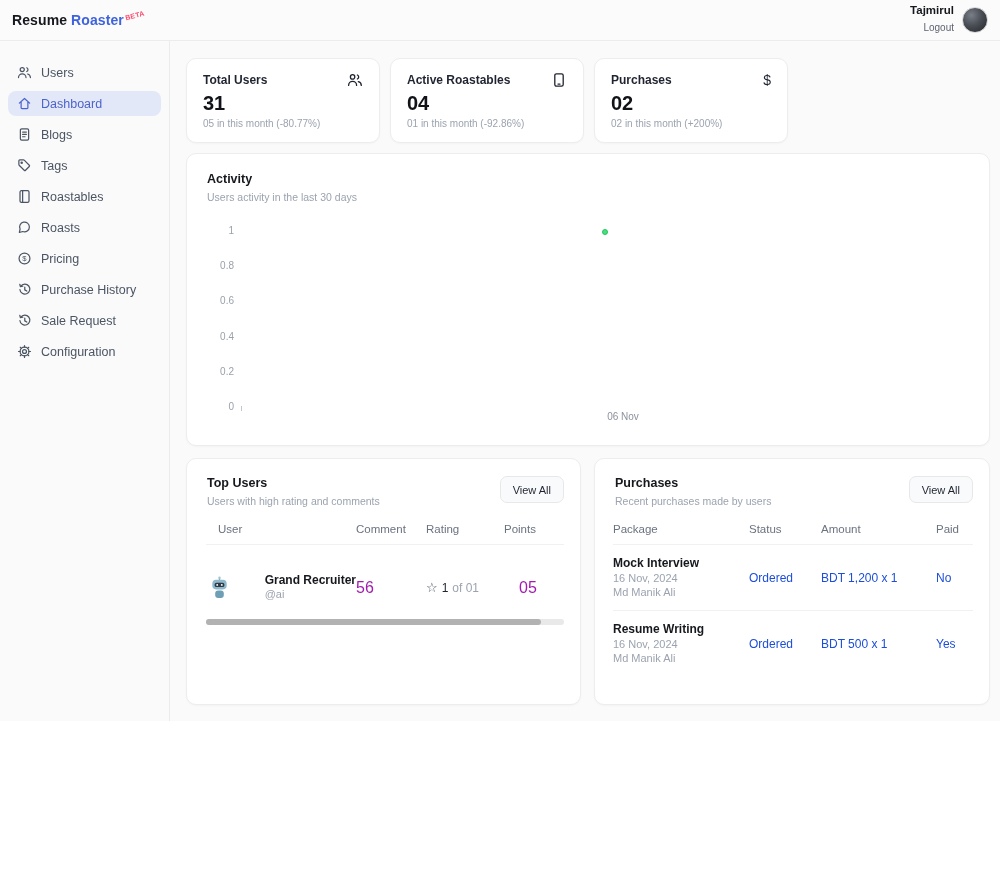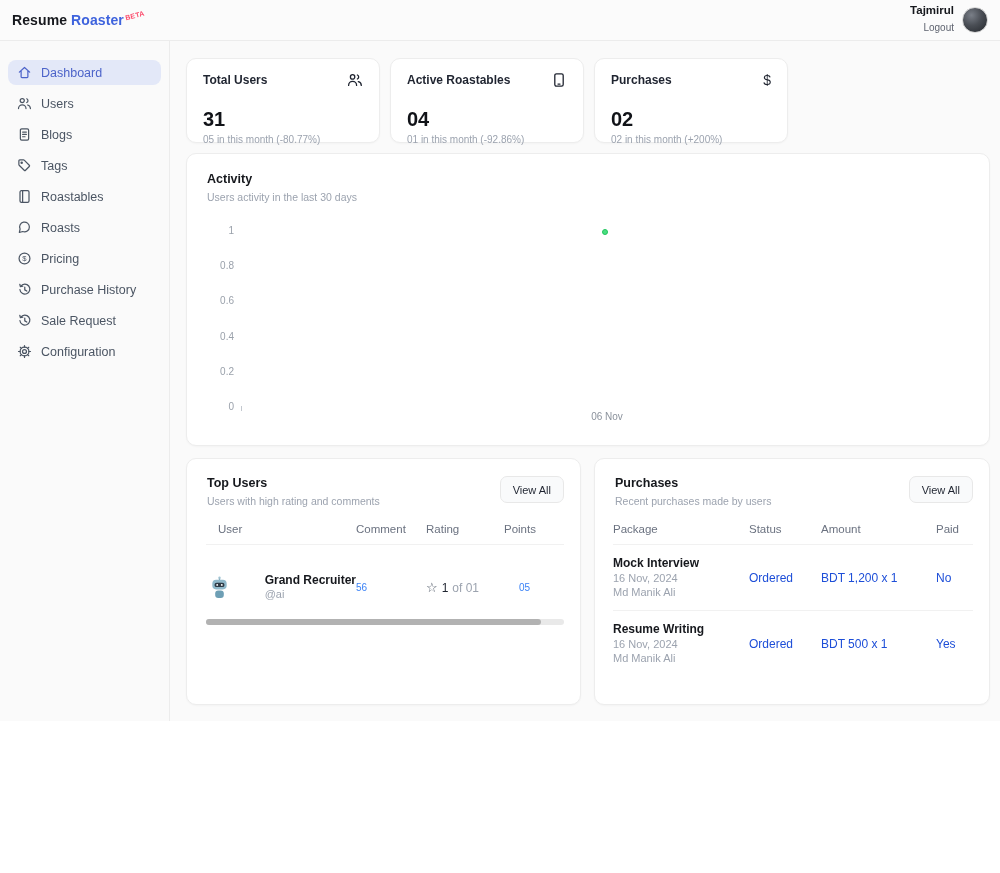--- a/index.html
+++ b/index.html
@@ -45,32 +45,32 @@
 
   
   .stats-row { display:flex; gap:10px; margin-bottom:10px; }
   .stat-card { width:194px; height:85px; padding:13px 16px; }
   .stat-top { display:flex; justify-content:space-between; align-items:center; }
   .stat-title { font-size:12px; font-weight:600; color:#1f2430; }
   .stat-icon { color:#1f2430; display:flex; }
   .stat-icon svg { width:16px; height:16px; stroke:currentColor; fill:none;
                    stroke-width:1.3; stroke-linecap:round; stroke-linejoin:round; }
   .stat-icon .dollar-glyph { font-size:14px; font-weight:500; line-height:16px; }
-  .stat-value { font-size:20px; font-weight:700; color:#111318; margin-top:20px; }
+  .stat-value { font-size:20px; font-weight:700; color:#111318; margin-top:4px; }
   .stat-caption { font-size:10px; color:#9ca3af; margin-top:3px; }
 
   
   .activity-card { position:relative; height:293px; margin-bottom:12px; padding:18px 20px; }
   .card-title { font-size:12.5px; font-weight:700; color:#16181d; }
   .card-subtitle { font-size:10.5px; color:#9ca3af; margin-top:5px; }
   .ytick { position:absolute; left:0; width:47px; text-align:right; font-size:10px; color:#9aa1ab; }
   .xtick-mark { position:absolute; left:54px; top:252px; width:1px; height:5px; background:#c3c8cf; }
   .chart-dot { position:absolute; left:415px; top:75px; width:6px; height:6px; border-radius:50%;
                background:#4ade80; border:1px solid #22c55e; }
-  .xtick-label { position:absolute; left:390px; top:257px; width:60px; text-align:center;
+  .xtick-label { position:absolute; left:406px; top:257px; width:60px; text-align:center;
                  font-size:10px; color:#8b929c; }
 
   
   .bottom-row { display:flex; gap:13px; }
   .bottom-card { height:247px; overflow:hidden; }
   .top-users-card { width:395px; flex:none; }
   .purchases-card { flex:1; }
   .bc-head { display:flex; justify-content:space-between; align-items:flex-start;
              padding:17px 16px 0 20px; }
   .view-all-btn { height:27px; padding:0 12px; font-size:11px; font-weight:500; color:#1f2430;
@@ -81,21 +81,21 @@
   .tu-table { margin-top:16px; padding:0 16px 0 19px; }
   .tu-grid { display:grid; grid-template-columns:150px 70px 78px 60px 1fr; align-items:center; }
   .t-head { font-size:11.5px; color:#6b7280; padding-bottom:9px; }
   .t-divider { border:none; border-top:1px solid #f1f1f1; margin:0 16px 0 19px; }
   .p-divider { border:none; border-top:1px solid #f1f1f1; margin:0 16px 0 18px; }
   .cell-user-head { padding-left:12px; }
   .tu-row { height:53px; }
   .cell-user { display:flex; align-items:center; gap:12px; padding-left:2px;justify-content:space-between; }
   .u-name { font-size:12px; font-weight:700; color:#16181d; line-height:1.25; }
   .u-handle { font-size:11px; color:#9ca3af; line-height:1.25; }
-  .cell-num { font-size:10px; color:#3b82f6; }
+  .cell-num { font-size:16px; color:#a21caf; }
   .cell-rating { font-size:12px; color:#1f2430; display:flex; align-items:center; gap:4px; }
   .star { font-size:13px; color:#4b5563; line-height:1; }
   .rating-of { color:#9ca3af; }
   .cell-points { padding-left:15px; }
   .cell-clip { font-size:11px; color:#555a63; overflow:hidden; white-space:nowrap; padding-left:45px; }
   .hscroll-track { margin:5px 16px 0 19px; height:6px; border-radius:3px; background:#e9e9e9; }
   .hscroll-thumb { width:93.5%; height:6px; border-radius:3px; background:#b2b2b2; }
 
   
   .pu-table { margin-top:16px; padding:0 16px 0 18px; }
@@ -121,37 +121,37 @@
     <div class="header-right">
       <div class="user-meta">
         <div class="user-name">Tajmirul</div>
         <button class="logout-btn">Logout</button>
       </div>
       <div class="avatar"></div>
     </div>
   </header>
 
   <aside class="sidebar">
-    <div class="side-item active">
-      <span class="icn">
-        <svg viewBox="0 0 16 16">
-            <path d="M2.5 7.6 L8 2.6 L13.5 7.6 M4.4 6.4 V12.6 a.9.9 0 0 0 .9.9 h5.4 a.9.9 0 0 0 .9-.9 V6.4"></path>
-          </svg>
-      </span>
-      <span>Dashboard</span>
-    </div>
     <div class="side-item">
       <span class="icn">
         <svg viewBox="0 0 16 16">
             <circle cx="5.6" cy="4.9" r="2.2"></circle>
             <path d="M1.6 13.4 a4 4 0 0 1 8 0"></path>
             <path d="M10.4 3 a2.2 2.2 0 0 1 0 4 M11.3 9.6 a4 4 0 0 1 3 3.8"></path>
           </svg>
       </span>
       <span>Users</span>
+    </div>
+    <div class="side-item active">
+      <span class="icn">
+        <svg viewBox="0 0 16 16">
+            <path d="M2.5 7.6 L8 2.6 L13.5 7.6 M4.4 6.4 V12.6 a.9.9 0 0 0 .9.9 h5.4 a.9.9 0 0 0 .9-.9 V6.4"></path>
+          </svg>
+      </span>
+      <span>Dashboard</span>
     </div>
     <div class="side-item">
       <span class="icn">
         <svg viewBox="0 0 16 16">
             <rect x="3.6" y="2" width="8.8" height="12" rx="1.4"></rect>
             <path d="M6 5.4 h4 M6 7.9 h4 M6 10.4 h2.6"></path>
           </svg>
       </span>
       <span>Blogs</span>
     </div>

